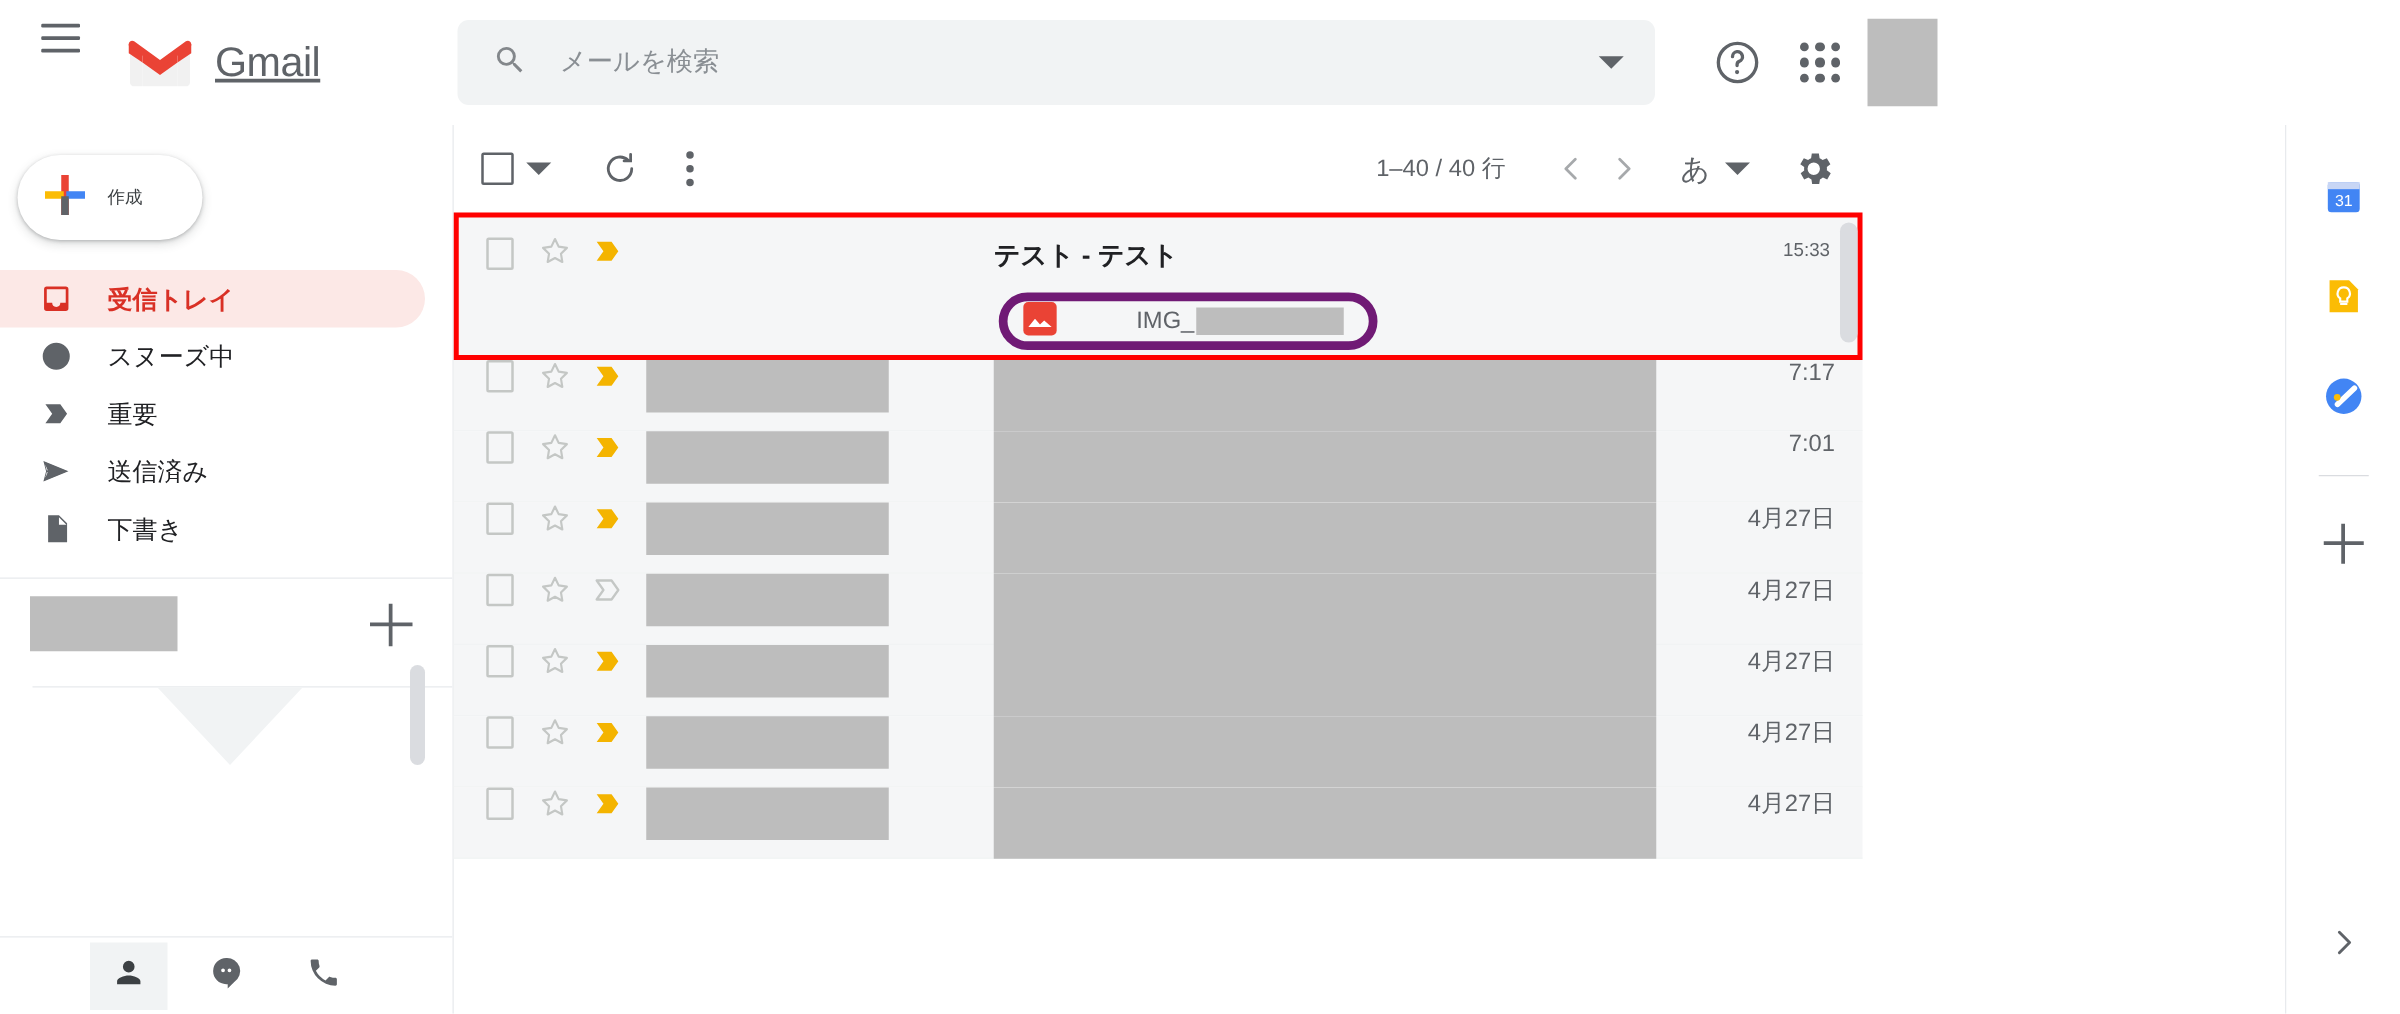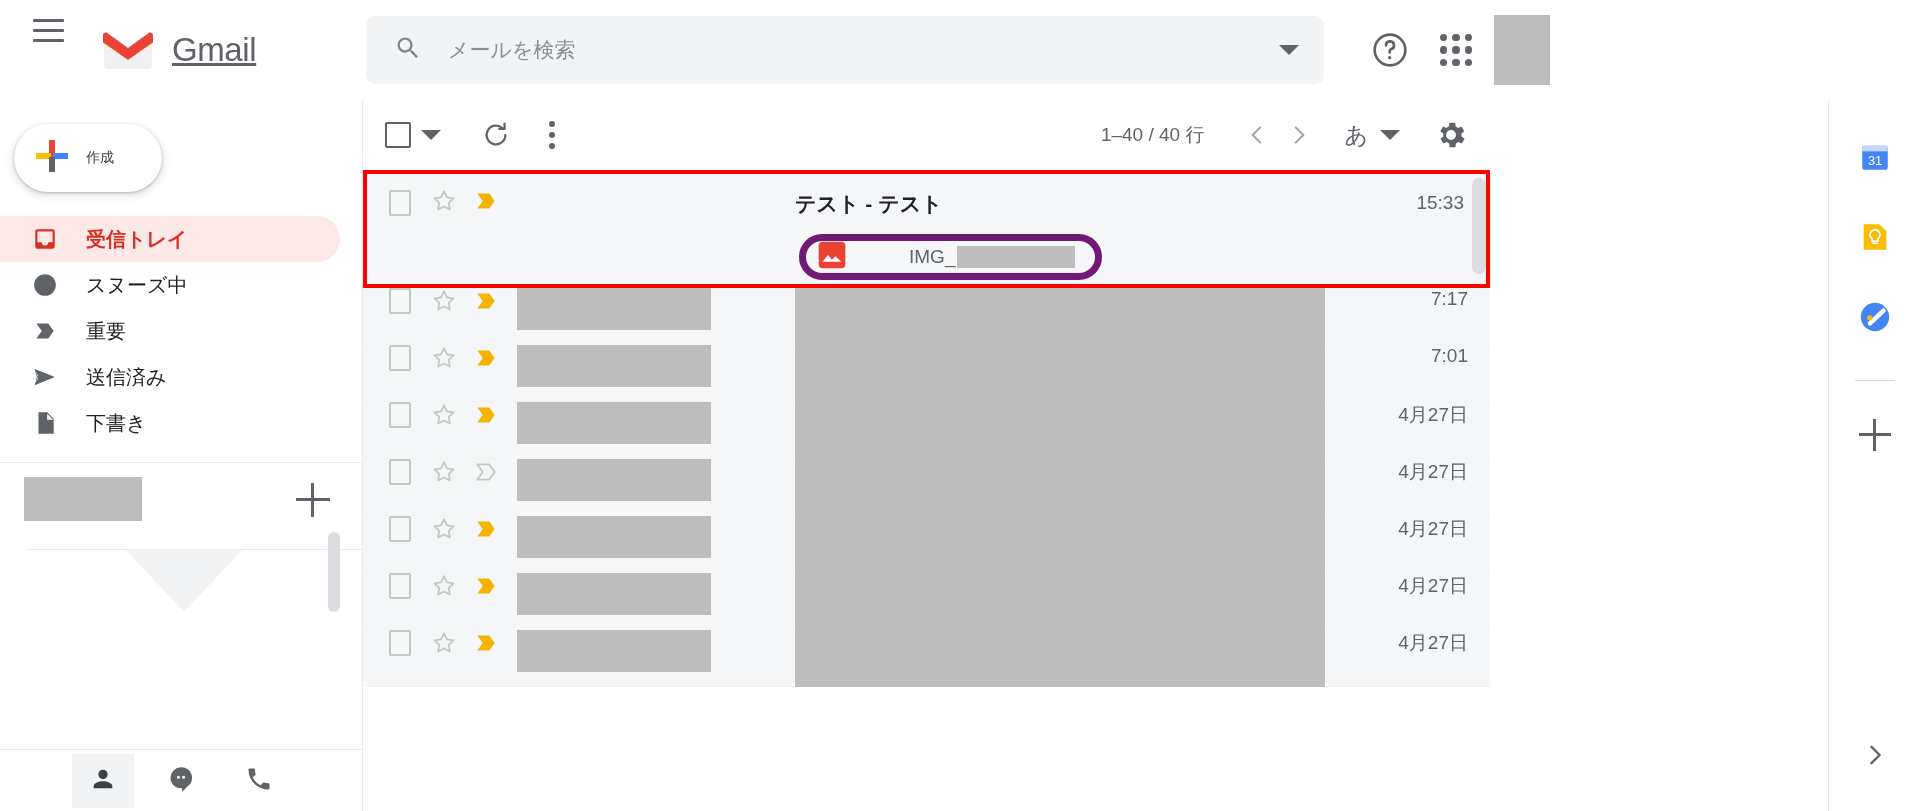--- a/index.html
+++ b/index.html
@@ -187,21 +187,21 @@
     height: 118px;
     border: 4px solid #f00;
     background: #f5f6f7;
     display: block; cursor: pointer;
   }
   .rf-line1 { position: relative; height: 58px; display: flex; align-items: center; }
   .rf-subject {
     position: absolute; left: 428px; top: 16px;
     font-size: 21px; color: #202124; font-weight: bold;
   }
-  .rf-date { position: absolute; right: 22px; top: 18px; font-size: 19px; color: #5f6368; }
+  .rf-date { position: absolute; right: 22px; top: 18px; font-size: 15px; color: #5f6368; }
   .attach-chip {
     position: absolute; left: 432px; top: 60px;
     height: 46px; min-width: 210px;
     border: 7px solid #701a75; border-radius: 23px;
     background: #f5f6f7;
     display: flex; align-items: center; padding: 0 20px 0 10px; cursor: pointer; gap: 45px;
   }
   .attach-icon { width: 32px; height: 32px; flex: none; }
   .attach-name { margin-left: 16px; font-size: 19px; color: #5f6368; display: flex; align-items: center; }
   .attach-redacted { display:inline-block; width: 118px; height: 22px; background: #bdbdbd; margin-left: 2px; }

